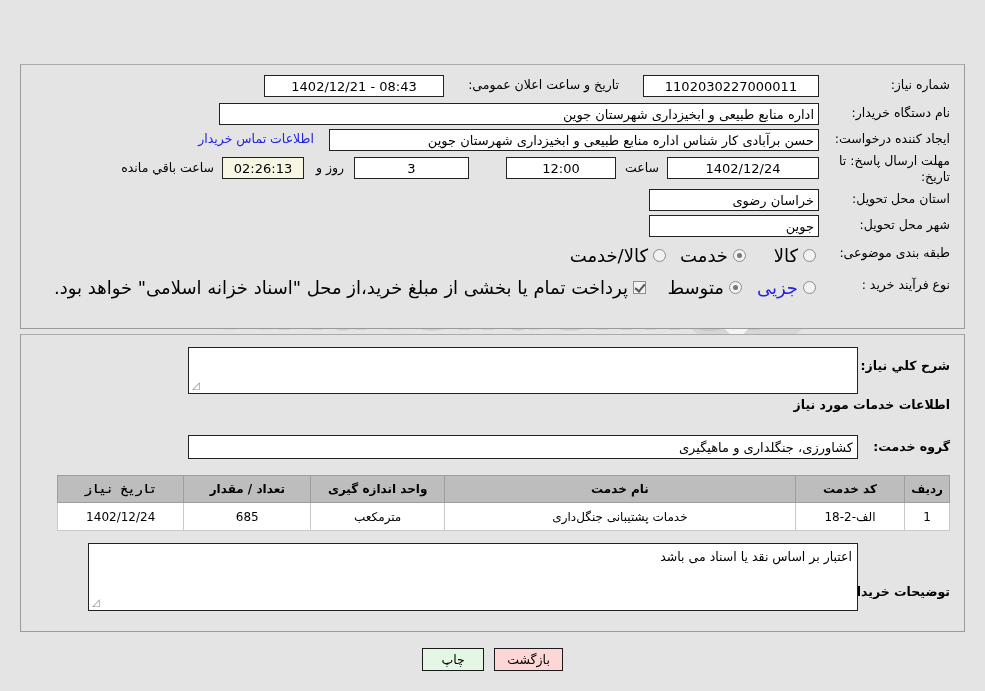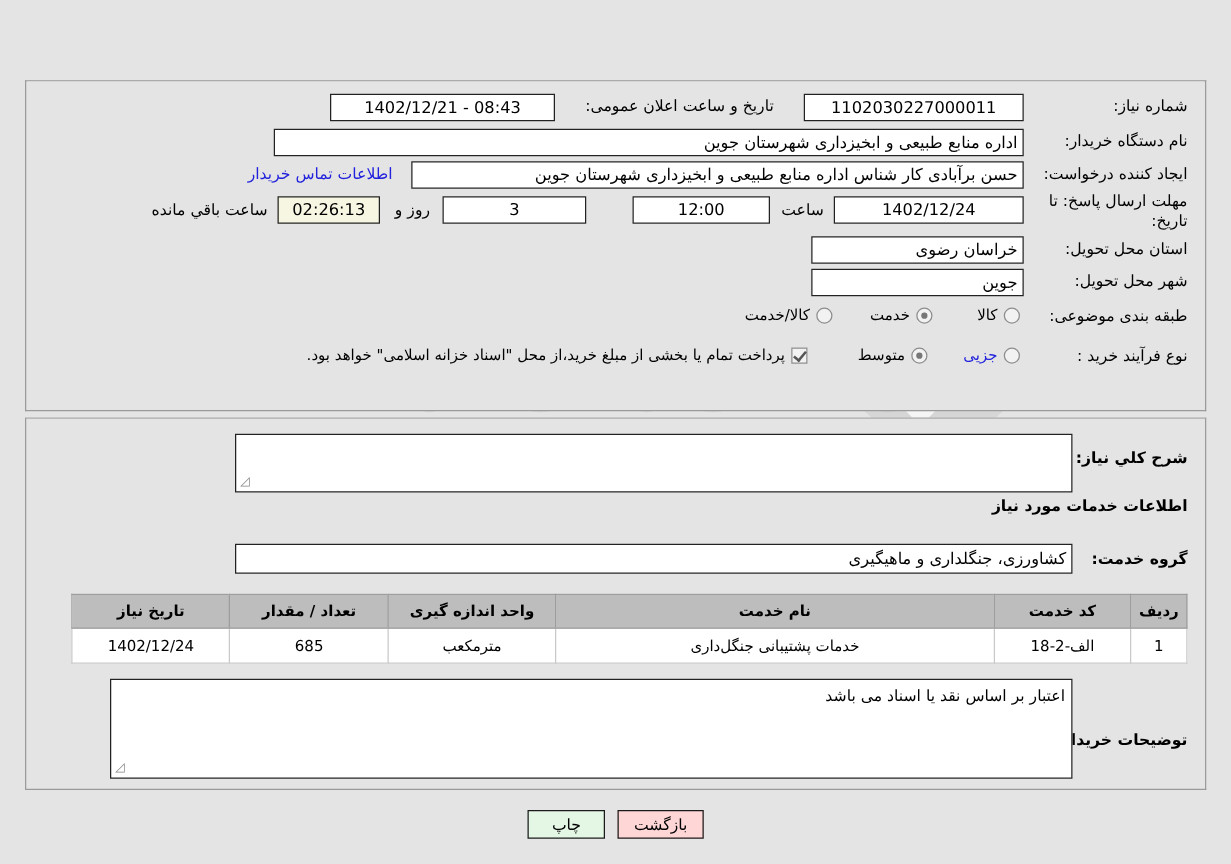--- a/index.html
+++ b/index.html
@@ -146,21 +146,21 @@
     flex: none;
   }
   .radio.checked::after {
     content: "";
     position: absolute;
     left: 3px; top: 3px;
     width: 5px; height: 5px;
     border-radius: 50%;
     background: #777;
   }
-  .radio-lbl { font-size: 12px; color: #000; }
+  .radio-lbl { font-size: 18px; color: #000; }
   .radio-lbl.blue { color: #2222dd; }
 
   .cbx {
     width: 13px; height: 13px;
     border: 1px solid #8d8d8d;
     background: #f2f2f2;
     position: relative;
     flex: none;
   }
   .cbx.checked::after {
@@ -359,37 +359,37 @@
     <div class="fld start" style="position:absolute; top:100px; right:106px; width:670px; height:24px;">کشاورزی، جنگلداری و ماهیگیری</div>
 
     <table class="grid" style="top:140px; right:14px; width:893px;">
       <thead>
         <tr>
           <th style="width:38px;">ردیف</th>
           <th style="width:110px;">کد خدمت</th>
           <th style="width:355px;">نام خدمت</th>
           <th style="width:135px;">واحد اندازه گیری</th>
           <th style="width:128px;">تعداد / مقدار</th>
-          <th style="width:127px;">تاریخ نیاز</th>
+          <th style="width:127px;font-family:Liberation Mono, monospace;">تاریخ نیاز</th>
         </tr>
       </thead>
       <tbody>
         <tr>
           <td>1</td>
           <td>الف-2-18</td>
           <td>خدمات پشتیبانی جنگل‌داری</td>
           <td>مترمکعب</td>
           <td>685</td>
           <td>1402/12/24</td>
         </tr>
       </tbody>
     </table>
 
     <div class="lbl bold-lbl" style="position:absolute; top:249px; right:14px;">توضیحات خریدار:</div>
-    <div class="ta" style="position:absolute; top:208px; right:106px; width:770px; height:80px;">
+    <div class="ta" style="position:absolute; top:208px; right:106px; width:770px; height:68px;">
       <span>اعتبار بر اساس نقد یا اسناد می باشد</span>
       <span class="grip">◺</span>
     </div>
 
   </div>
 
   <div class="btnbar">
     <div class="btn back">بازگشت</div>
     <div class="btn print">چاپ</div>
   </div>

